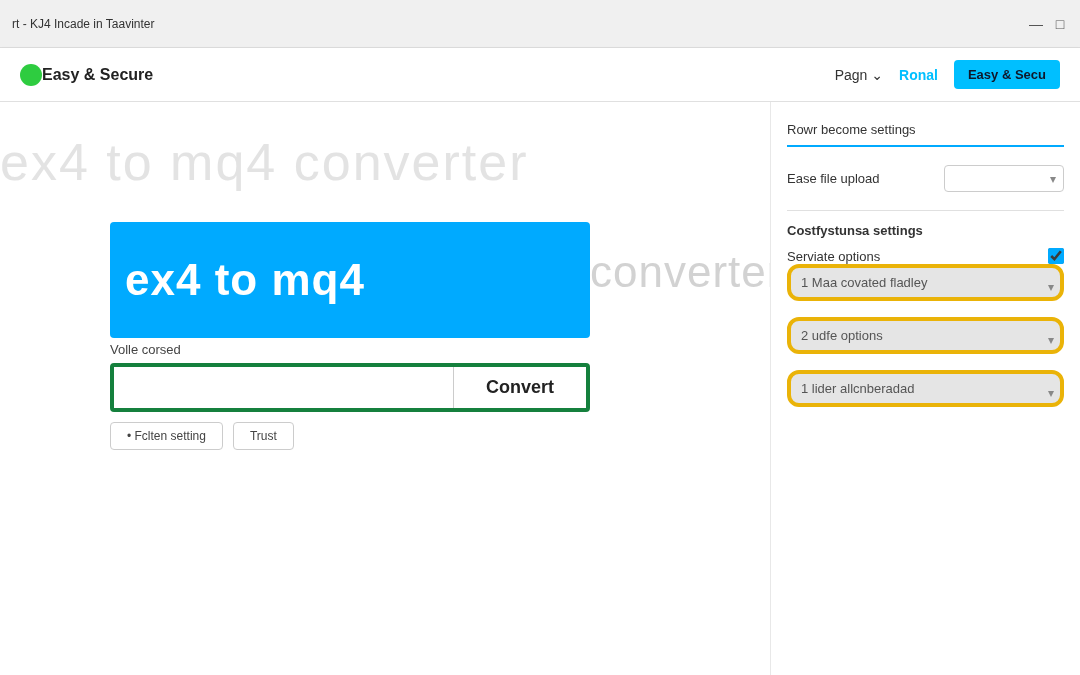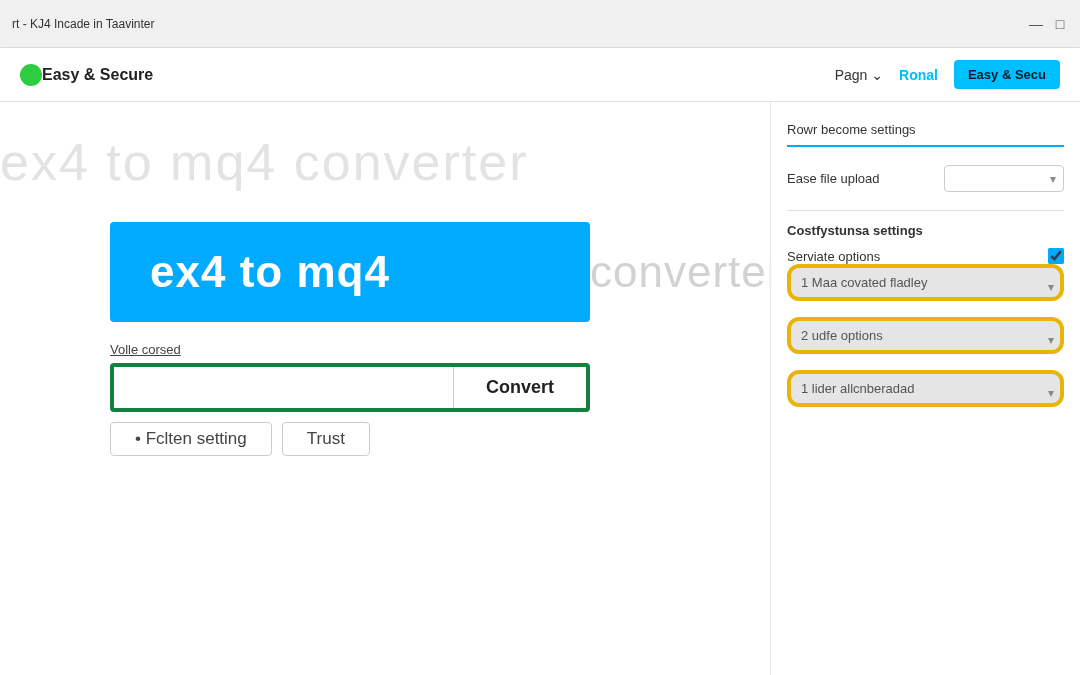--- a/index.html
+++ b/index.html
@@ -128,26 +128,26 @@
       white-space: nowrap;
       z-index: 1;
     }
 
     
     .blue-banner {
       position: absolute;
       top: 120px;
       left: 110px;
       width: 480px;
-      height: 100px;
+      height: 116px;
       background: #00aaff;
       border-radius: 4px;
       display: flex;
       align-items: center;
-      padding-left: 40px;
+      padding-left: 15px;
       z-index: 2;
     }
     .blue-banner-text {
       font-size: 44px;
       font-weight: 700;
       color: #fff;
       letter-spacing: 1px;
     }
 
     
@@ -172,21 +172,20 @@
       position: absolute;
       top: 240px;
       left: 110px;
       width: 480px;
       z-index: 3;
     }
     .form-label {
       font-size: 13px;
       color: #444;
       margin-bottom: 6px;
-      text-decoration: underline;
     }
     .convert-input-row {
       display: flex;
       border: 4px solid #15803d;
       border-radius: 4px;
       overflow: hidden;
       background: #fff;
     }
     .convert-input {
       flex: 1;
@@ -208,22 +207,22 @@
     }
     .form-tags {
       display: flex;
       gap: 10px;
       margin-top: 10px;
     }
     .form-tag {
       background: #fff;
       border: 1px solid #ccc;
       border-radius: 4px;
-      padding: 6px 24px;
-      font-size: 17px;
+      padding: 6px 16px;
+      font-size: 12px;
       color: #444;
       cursor: pointer;
     }
 
     
     .right-panel {
       width: 310px;
       background: #fff;
       padding: 20px 16px;
       border-left: 1px solid #e8e8e8;

